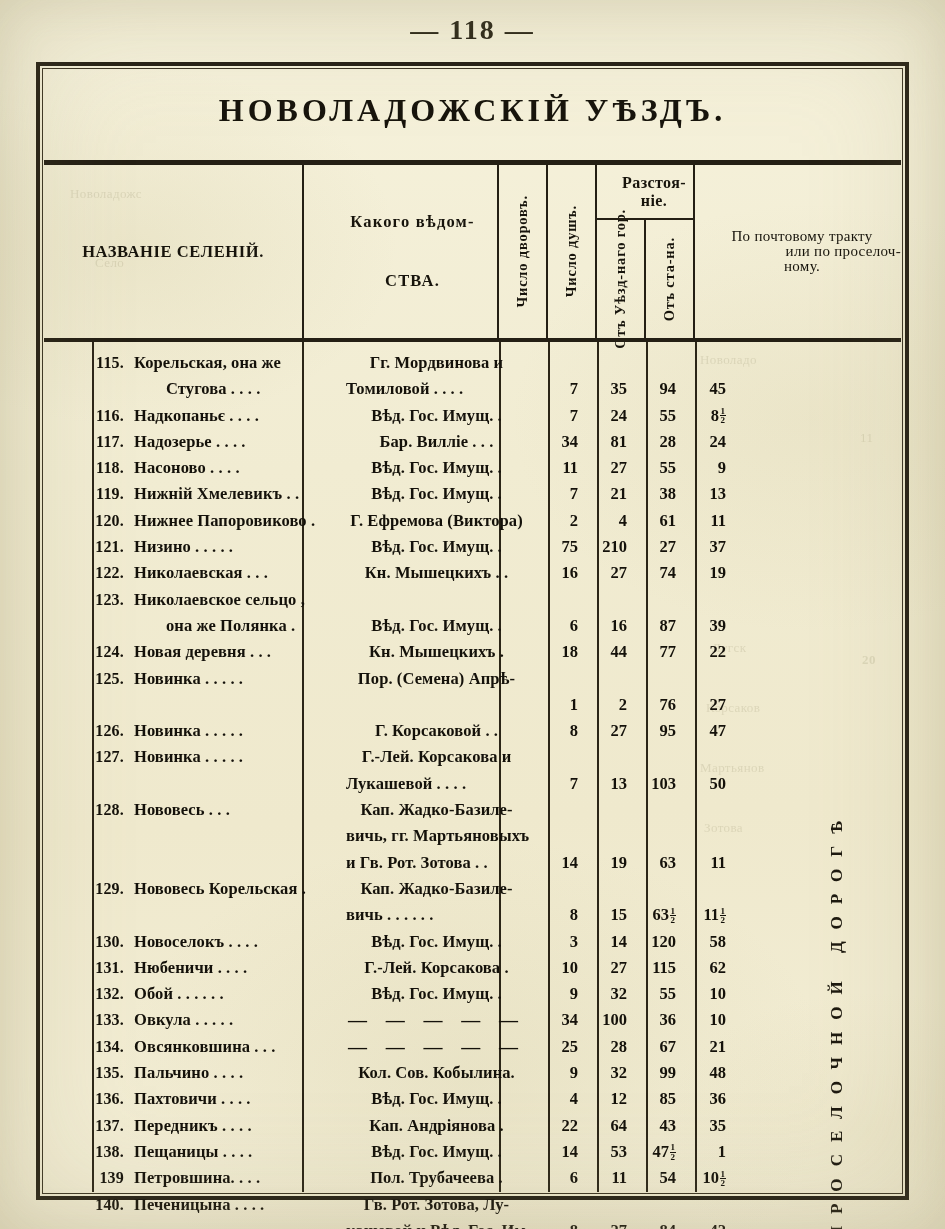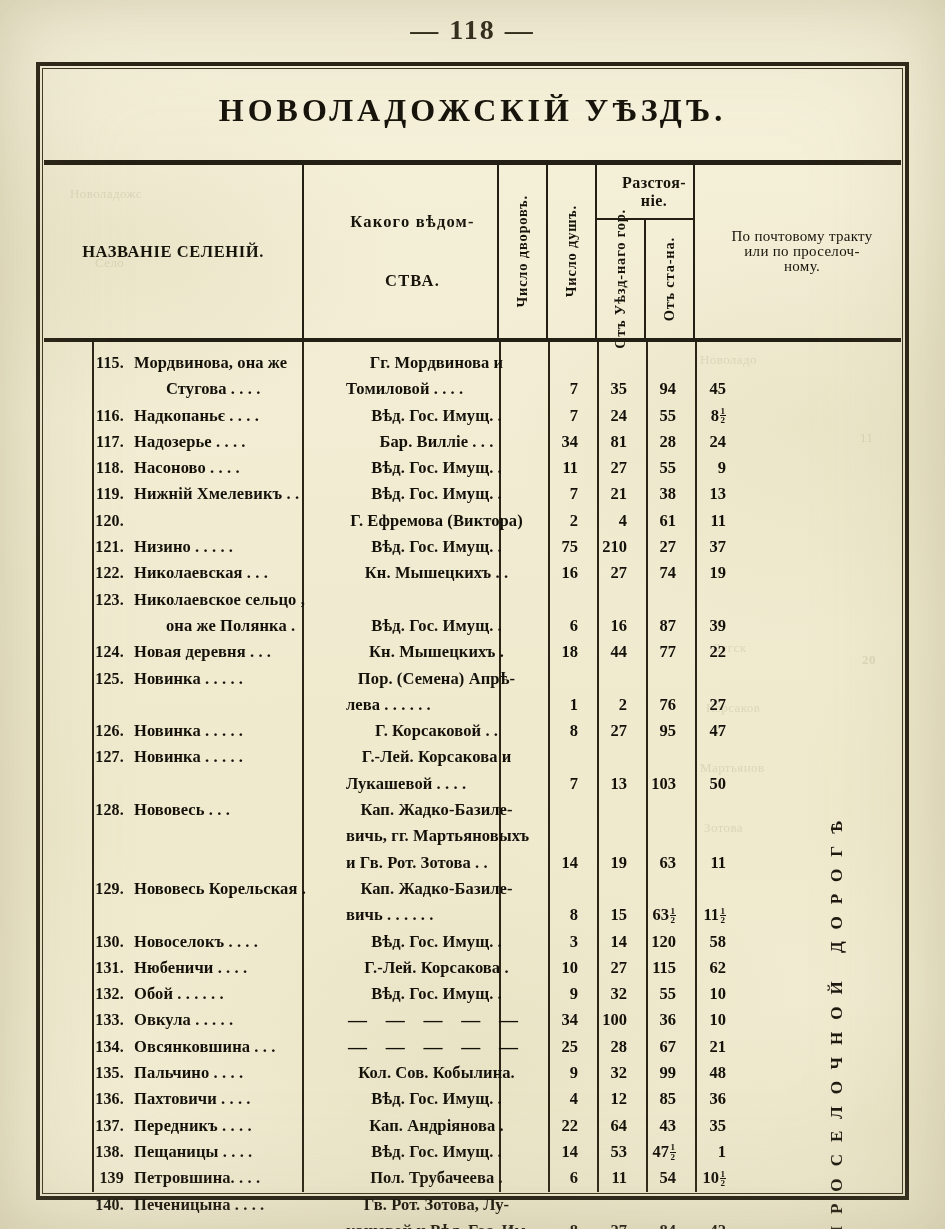--- a/index.html
+++ b/index.html
@@ -123,21 +123,21 @@
   .hdr-stan{left:602px;top:55px;width:47px;height:118px;}
 
   .hdr-tract{
     left:651px;top:0;width:214px;height:173px;
     flex-direction:column;justify-content:center;
     font-size:15px;letter-spacing:.3px;line-height:1;
     padding:0 8px;
   }
   .hdr-tract span{display:block;width:100%;text-align:center;}
   .hdr-tract span:nth-child(1){}
-  .hdr-tract span:nth-child(2){}
+  .hdr-tract span:nth-child(2){text-align:right;}
 
   .rule-under-head{
     position:absolute;left:4px;right:4px;top:272px;height:4px;background:#241f14;
   }
 
   
   .tbody{
     position:absolute;left:4px;top:276px;right:4px;bottom:4px;
   }
   .col-sep{position:absolute;top:0;bottom:0;width:2px;background:#2b2517;}
@@ -277,21 +277,21 @@
     <div class="col-sep s-name"></div>
     <div class="col-sep s-ved"></div>
     <div class="col-sep s-dvor"></div>
     <div class="col-sep s-dush"></div>
     <div class="col-sep s-uezd"></div>
     <div class="col-sep s-stan"></div>
 
     <div class="rows" id="rows-container">
         <div class="row">
           <div class="num">115.</div>
-          <div class="name">Мордвинова,  она  же</div>
+          <div class="name">Корельская,  она  же</div>
           <div class="ved">Гг.   Мордвинова   и</div>
           <div class="n n1"></div>
           <div class="n n2"></div>
           <div class="n n3"></div>
           <div class="n n4"></div>
         </div>
         <div class="row">
           <div class="num"></div>
           <div class="name indent">Стугова .  .  .  .</div>
           <div class="ved lead">Томиловой  .   .   .   .</div>
@@ -331,20 +331,21 @@
           <div class="num">119.</div>
           <div class="name">Нижній Хмелевикъ .  .</div>
           <div class="ved">Вѣд. Гос. Имущ. .</div>
           <div class="n n1">7</div>
           <div class="n n2">21</div>
           <div class="n n3">38</div>
           <div class="n n4">13</div>
         </div>
         <div class="row">
           <div class="num">120.</div>
+          <div class="name">Нижнее Папоровиково .</div>
           <div class="ved">Г. Ефремова (Виктора)</div>
           <div class="n n1">2</div>
           <div class="n n2">4</div>
           <div class="n n3">61</div>
           <div class="n n4">11</div>
         </div>
         <div class="row">
           <div class="num">121.</div>
           <div class="name">Низино .  .  .  .  .</div>
           <div class="ved">Вѣд. Гос. Имущ. .</div>
@@ -394,21 +395,20 @@
           <div class="name">Новинка .  .  .  .  .</div>
           <div class="ved">Пор. (Семена) Апрѣ-</div>
           <div class="n n1"></div>
           <div class="n n2"></div>
           <div class="n n3"></div>
           <div class="n n4"></div>
         </div>
         <div class="row">
           <div class="num"></div>
           <div class="name"></div>
-          <div class="ved lead">лева .   .   .   .   .   .</div>
           <div class="n n1">1</div>
           <div class="n n2">2</div>
           <div class="n n3">76</div>
           <div class="n n4">27</div>
         </div>
         <div class="row">
           <div class="num">126.</div>
           <div class="name">Новинка .  .  .  .  .</div>
           <div class="ved">Г. Корсаковой .  .</div>
           <div class="n n1">8</div>

